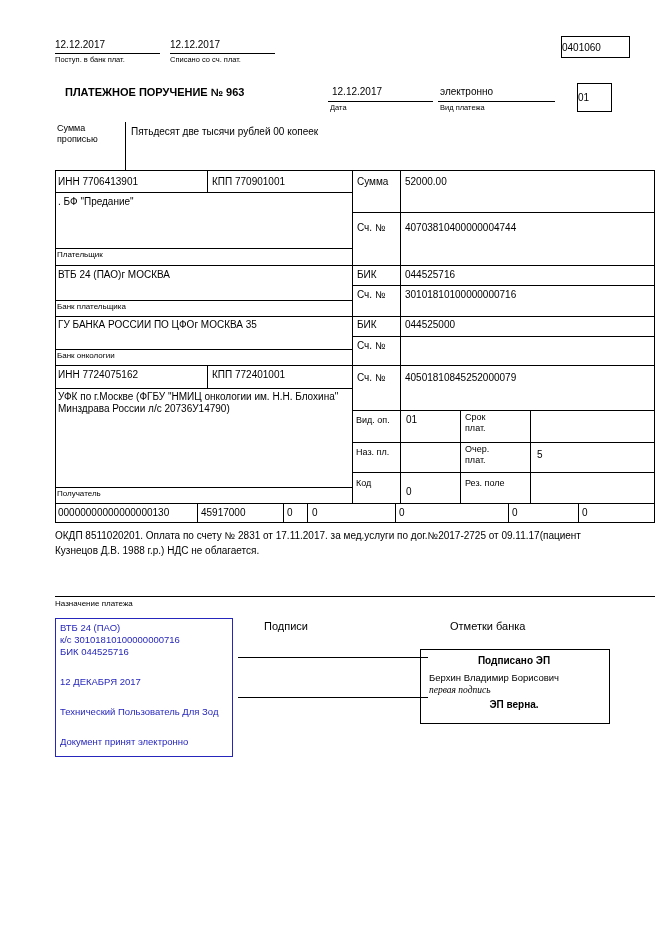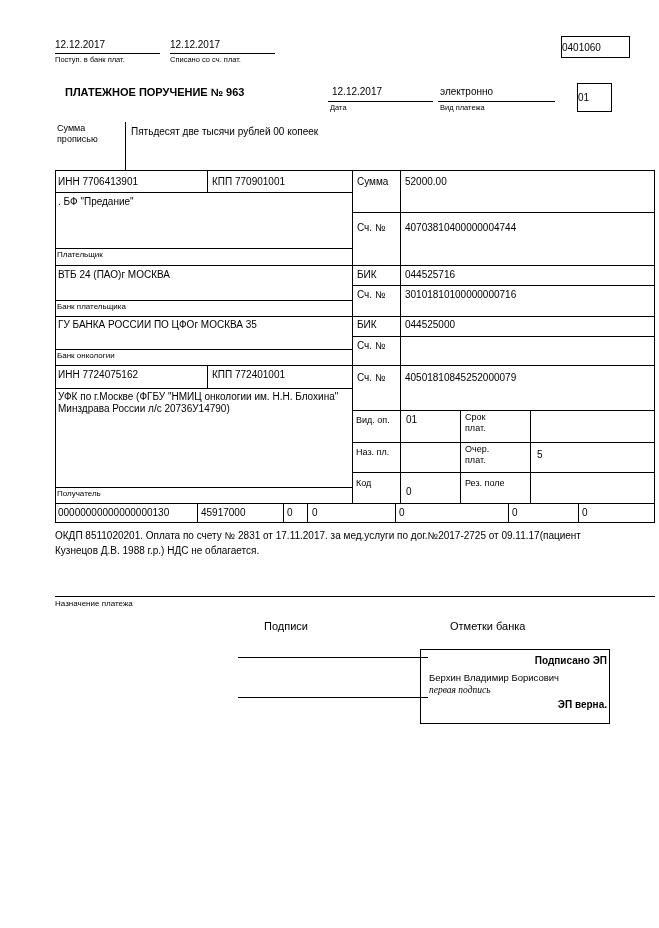--- a/index.html
+++ b/index.html
@@ -11,21 +11,21 @@
   .hl{position:absolute;height:1px;background:#000;}
   .vl{position:absolute;width:1px;background:#000;}
   .f75{font-size:7.5px;}
   .f8{font-size:8px;}
   .f9{font-size:9px;}
   .f95{font-size:9.5px;}
   .f11{font-size:11px;}
   .title{font-size:11px;font-weight:bold;padding-left:10px;}
   .b{font-weight:bold;}
   .i{font-style:italic;font-family:"Liberation Serif",serif;}
-  .center{text-align:right;}
+  .center{text-align:center;}
   .box{position:absolute;border:1px solid #000;display:flex;align-items:center;}
   .blockbox{position:absolute;border:1px solid #000;}
   .stampbox{position:absolute;border:1px solid #2626bd;}
   .stampbox .t{color:#2626bd;}
   .cell{position:absolute;line-height:19px;white-space:nowrap;}
 </style>
 </head>
 <body>
 
 <div class="page">
@@ -141,20 +141,28 @@
 
   <div class="t wrap" style="left:55px;top:528px;width:540px;line-height:15px">ОКДП 8511020201. Оплата по счету № 2831 от 17.11.2017. за мед.услуги по дог.№2017-2725 от 09.11.17(пациент Кузнецов Д.В. 1988 г.р.) НДС не облагается.</div>
   <div class="hl" style="left:55px;top:596px;width:600px"></div>
   <div class="t f8" style="left:55px;top:599px">Назначение платежа</div>
 
   <div class="t f11" style="left:264px;top:620px">Подписи</div>
   <div class="t f11" style="left:450px;top:620px">Отметки банка</div>
   <div class="hl" style="left:238px;top:657px;width:190px"></div>
   <div class="hl" style="left:238px;top:697px;width:190px"></div>
 
+  <div class="stampbox" style="left:55px;top:618px;width:176px;height:137px">
+    <div class="t f95" style="left:4px;top:3px">ВТБ 24 (ПАО)</div>
+    <div class="t f95" style="left:4px;top:15px">к/с 30101810100000000716</div>
+    <div class="t f95" style="left:4px;top:27px">БИК 044525716</div>
+    <div class="t f95" style="left:4px;top:57px">12 ДЕКАБРЯ 2017</div>
+    <div class="t f95 wrap" style="left:4px;top:87px;width:162px">Технический Пользователь Для Зод</div>
+    <div class="t f95" style="left:4px;top:117px">Документ принят электронно</div>
+  </div>
 
   <div class="blockbox" style="left:420px;top:649px;width:188px;height:73px">
     <div class="t b center" style="left:0;top:5px;width:186px">Подписано ЭП</div>
     <div class="t f95" style="left:8px;top:22px">Берхин Владимир Борисович</div>
     <div class="t f95 i" style="left:8px;top:35px">первая подпись</div>
     <div class="t b center" style="left:0;top:49px;width:186px">ЭП верна.</div>
   </div>
 
 </div>
 

